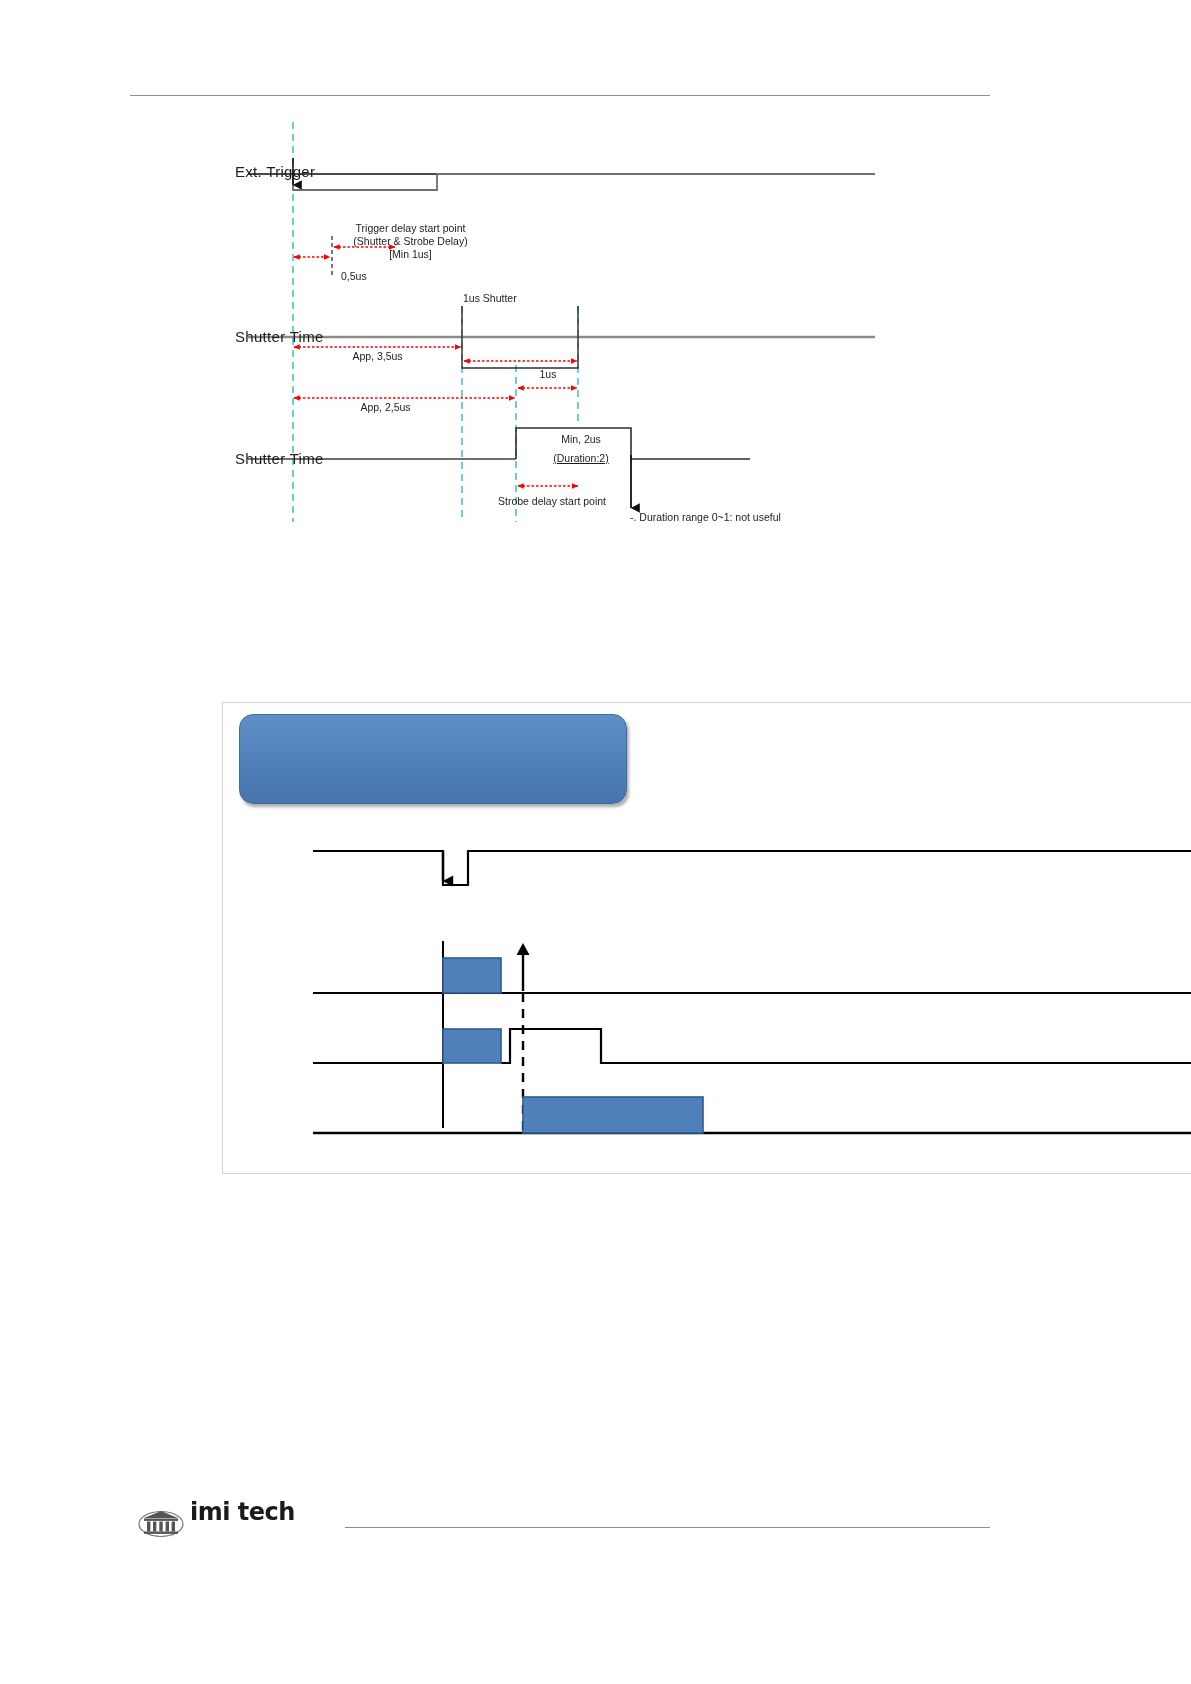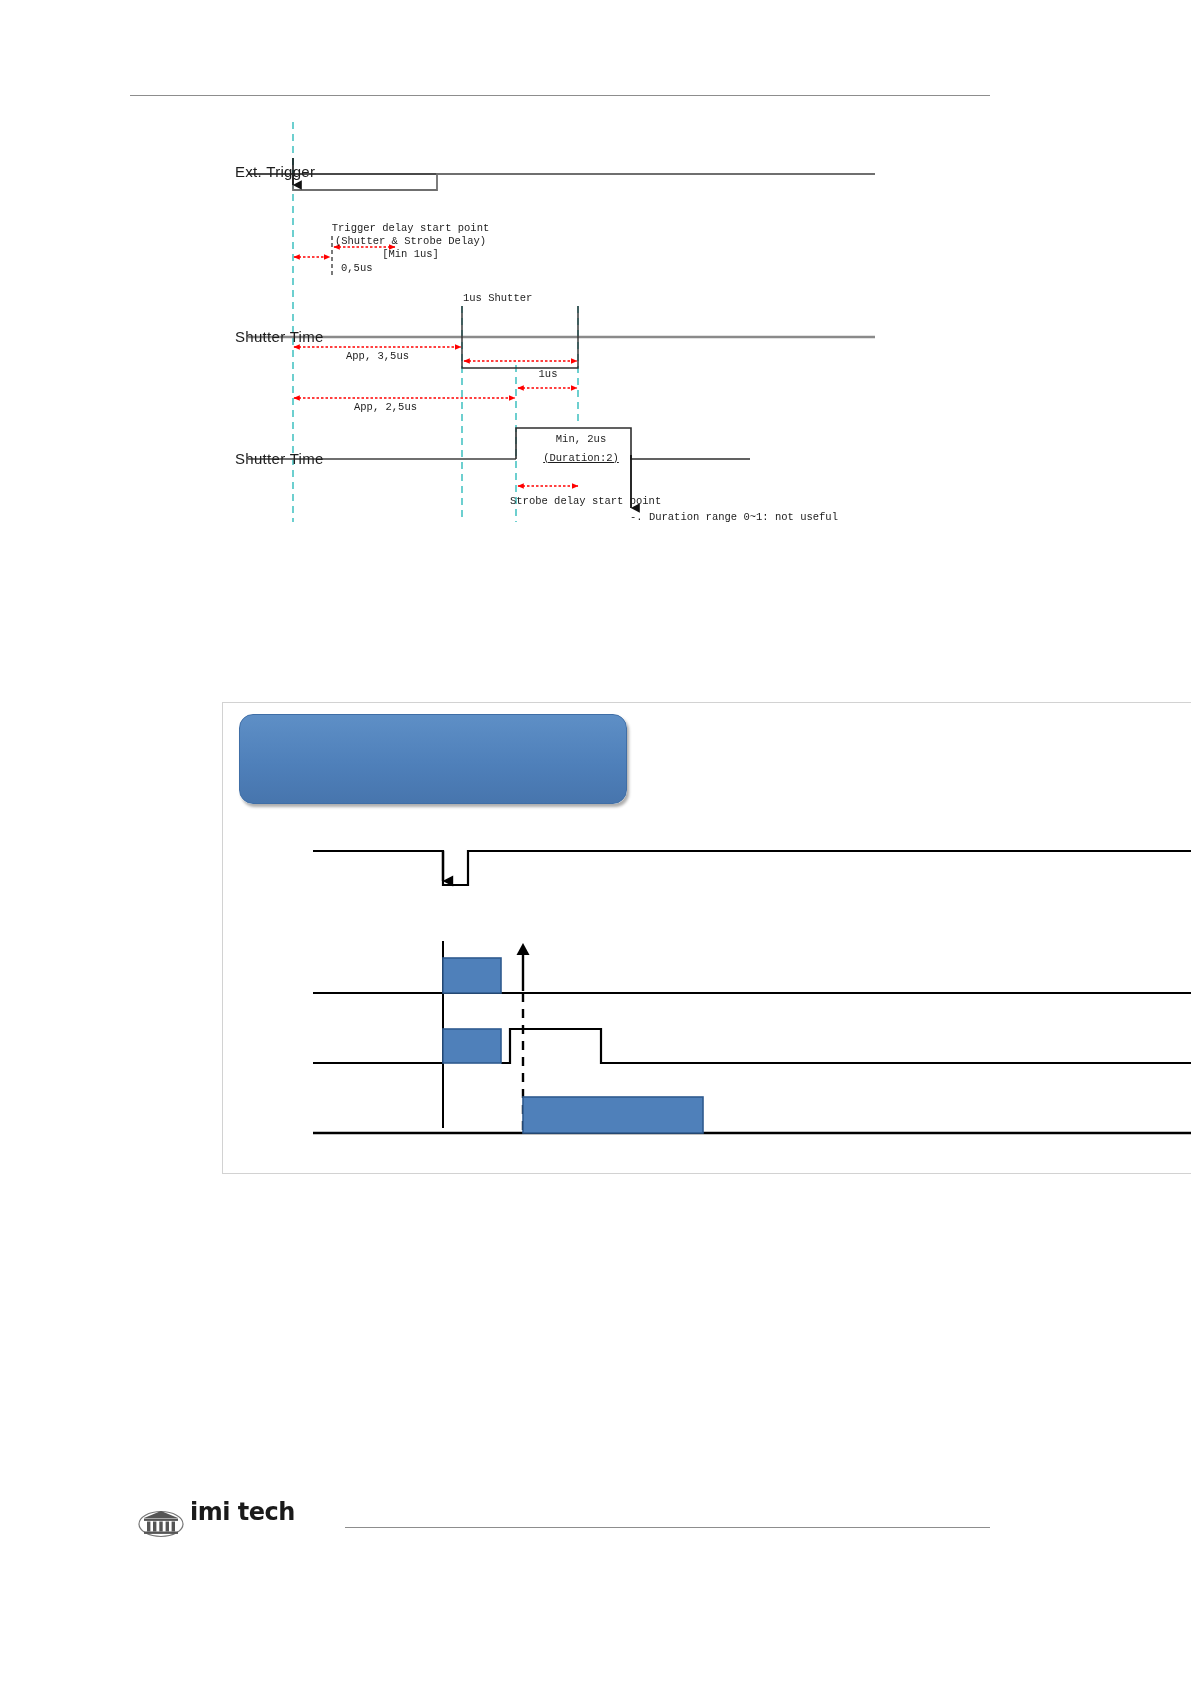--- a/index.html
+++ b/index.html
@@ -43,21 +43,21 @@
     color: #1d1d1d;
     letter-spacing: .3px;
     white-space: nowrap;
   }
   #lbl-ext   { left: 105px; top: 53px; }
   #lbl-shut  { left: 105px; top: 218px; }
   #lbl-strob { left: 105px; top: 340px; }
 
   .anno {
     position: absolute;
-    font-family: Liberation Mono, monospace;
+    font-family: Liberation Sans, sans-serif;
     font-size: 10.5px;
     color: #1d1d1d;
     white-space: nowrap;
     line-height: 1.25;
   }
   .anno.center { text-align: center; }
 
   
   #figure-panel {
     position: absolute;
@@ -184,36 +184,36 @@
 
     <line x1="501" y1="345" x2="501" y2="398" stroke="#111111" stroke-width="1.8" marker-end="url(#blackArrowDown)"></line>
   </svg>
 
   <div class="anno center" style="left:188px; top:112px; width:185px;">
     <div>Trigger delay start point</div>
     <div>(Shutter &amp; Strobe Delay)</div>
     <div>[Min 1us]</div>
   </div>
 
-  <div class="anno" style="left:163px; top:152px;padding-left:48px;">0,5us</div>
+  <div class="anno" style="left:163px; top:160px;padding-left:48px;">0,5us</div>
 
   <div class="anno" style="left:333px; top:182px;text-align:right;">1us Shutter</div>
 
   <div class="anno center" style="left:190px; top:240px; width:115px;">App, 3,5us</div>
 
   <div class="anno center" style="left:198px; top:291px; width:115px;">App, 2,5us</div>
 
   <div class="anno center" style="left:396px; top:258px; width:44px;">1us</div>
 
   <div class="anno center" style="left:404px; top:323px; width:94px;">
     <div>Min, 2us</div>
     <div style="text-decoration:underline;margin-top:6px;">(Duration:2)</div>
   </div>
 
-  <div class="anno" style="left:368px; top:385px;margin-left:12px;">Strobe delay start point</div>
+  <div class="anno" style="left:368px; top:385px;">Strobe delay start point</div>
 
   <div class="anno" style="left:500px; top:401px;">-. Duration range 0~1: not useful</div>
 </div>
 
 <div id="figure-panel">
 
   <div id="callout-box"></div>
 
   <div id="lower-waveforms">
     <svg width="1010" height="370" viewBox="0 0 1010 370" xmlns="http://www.w3.org/2000/svg">

